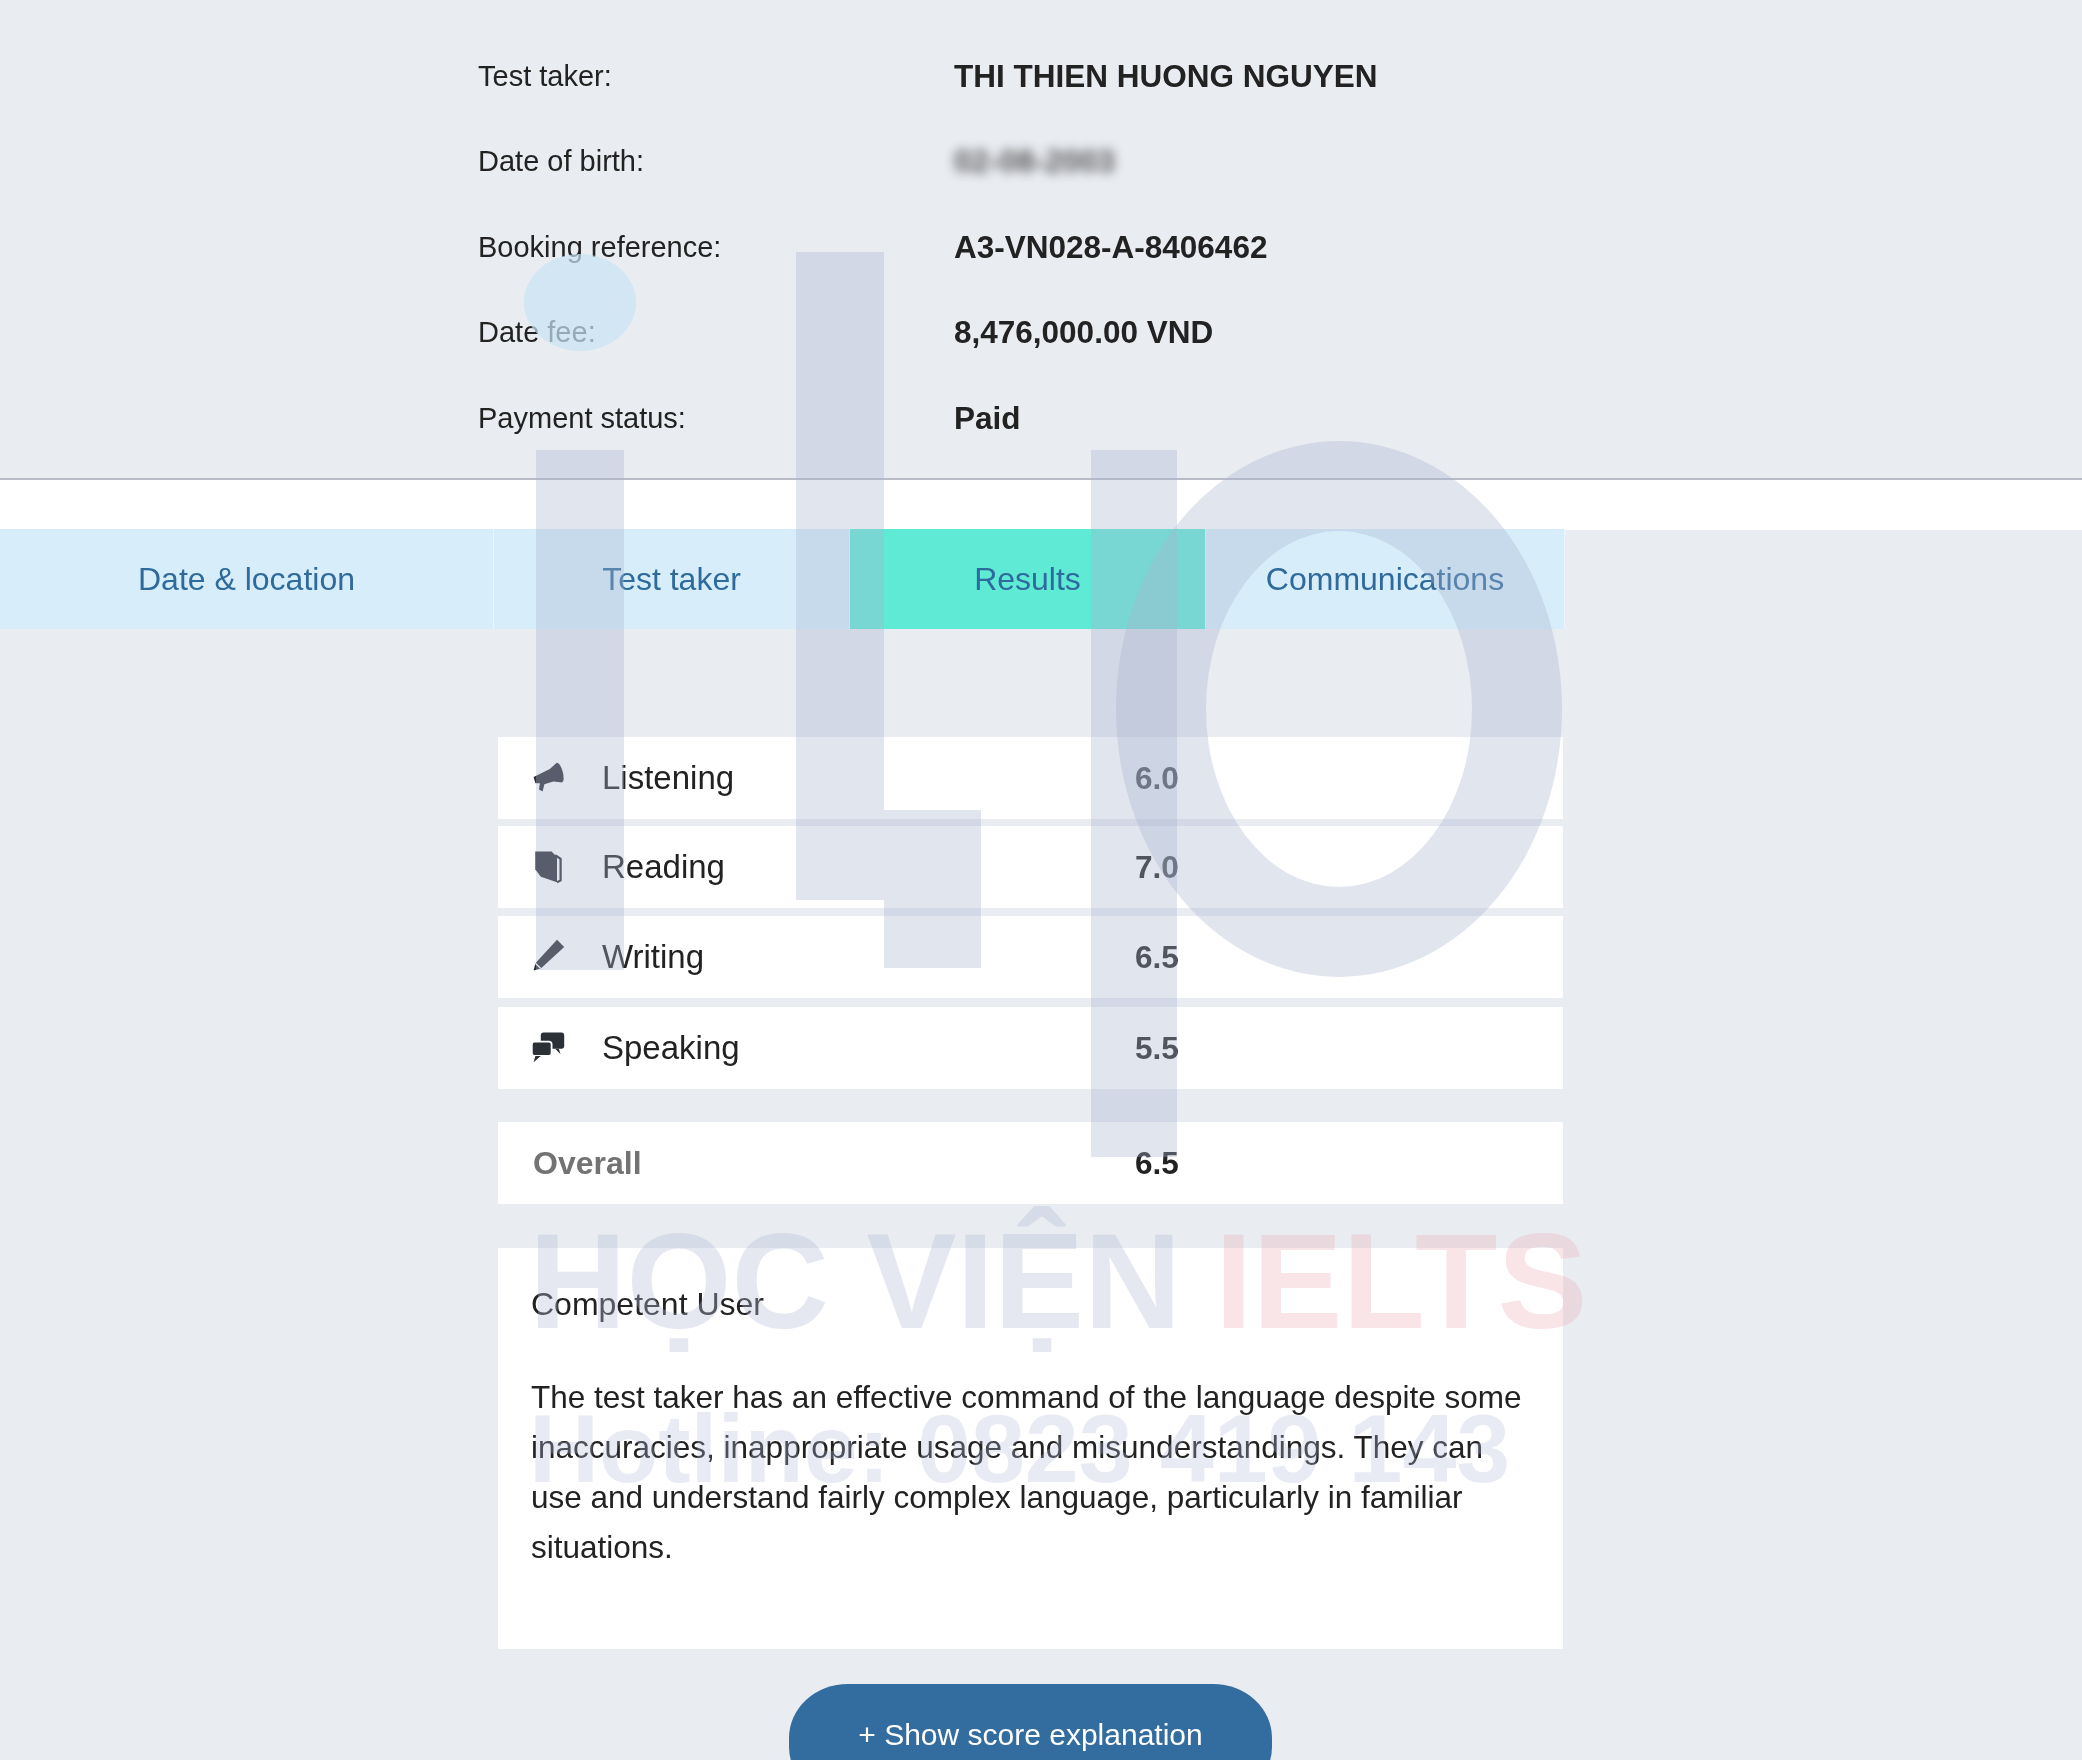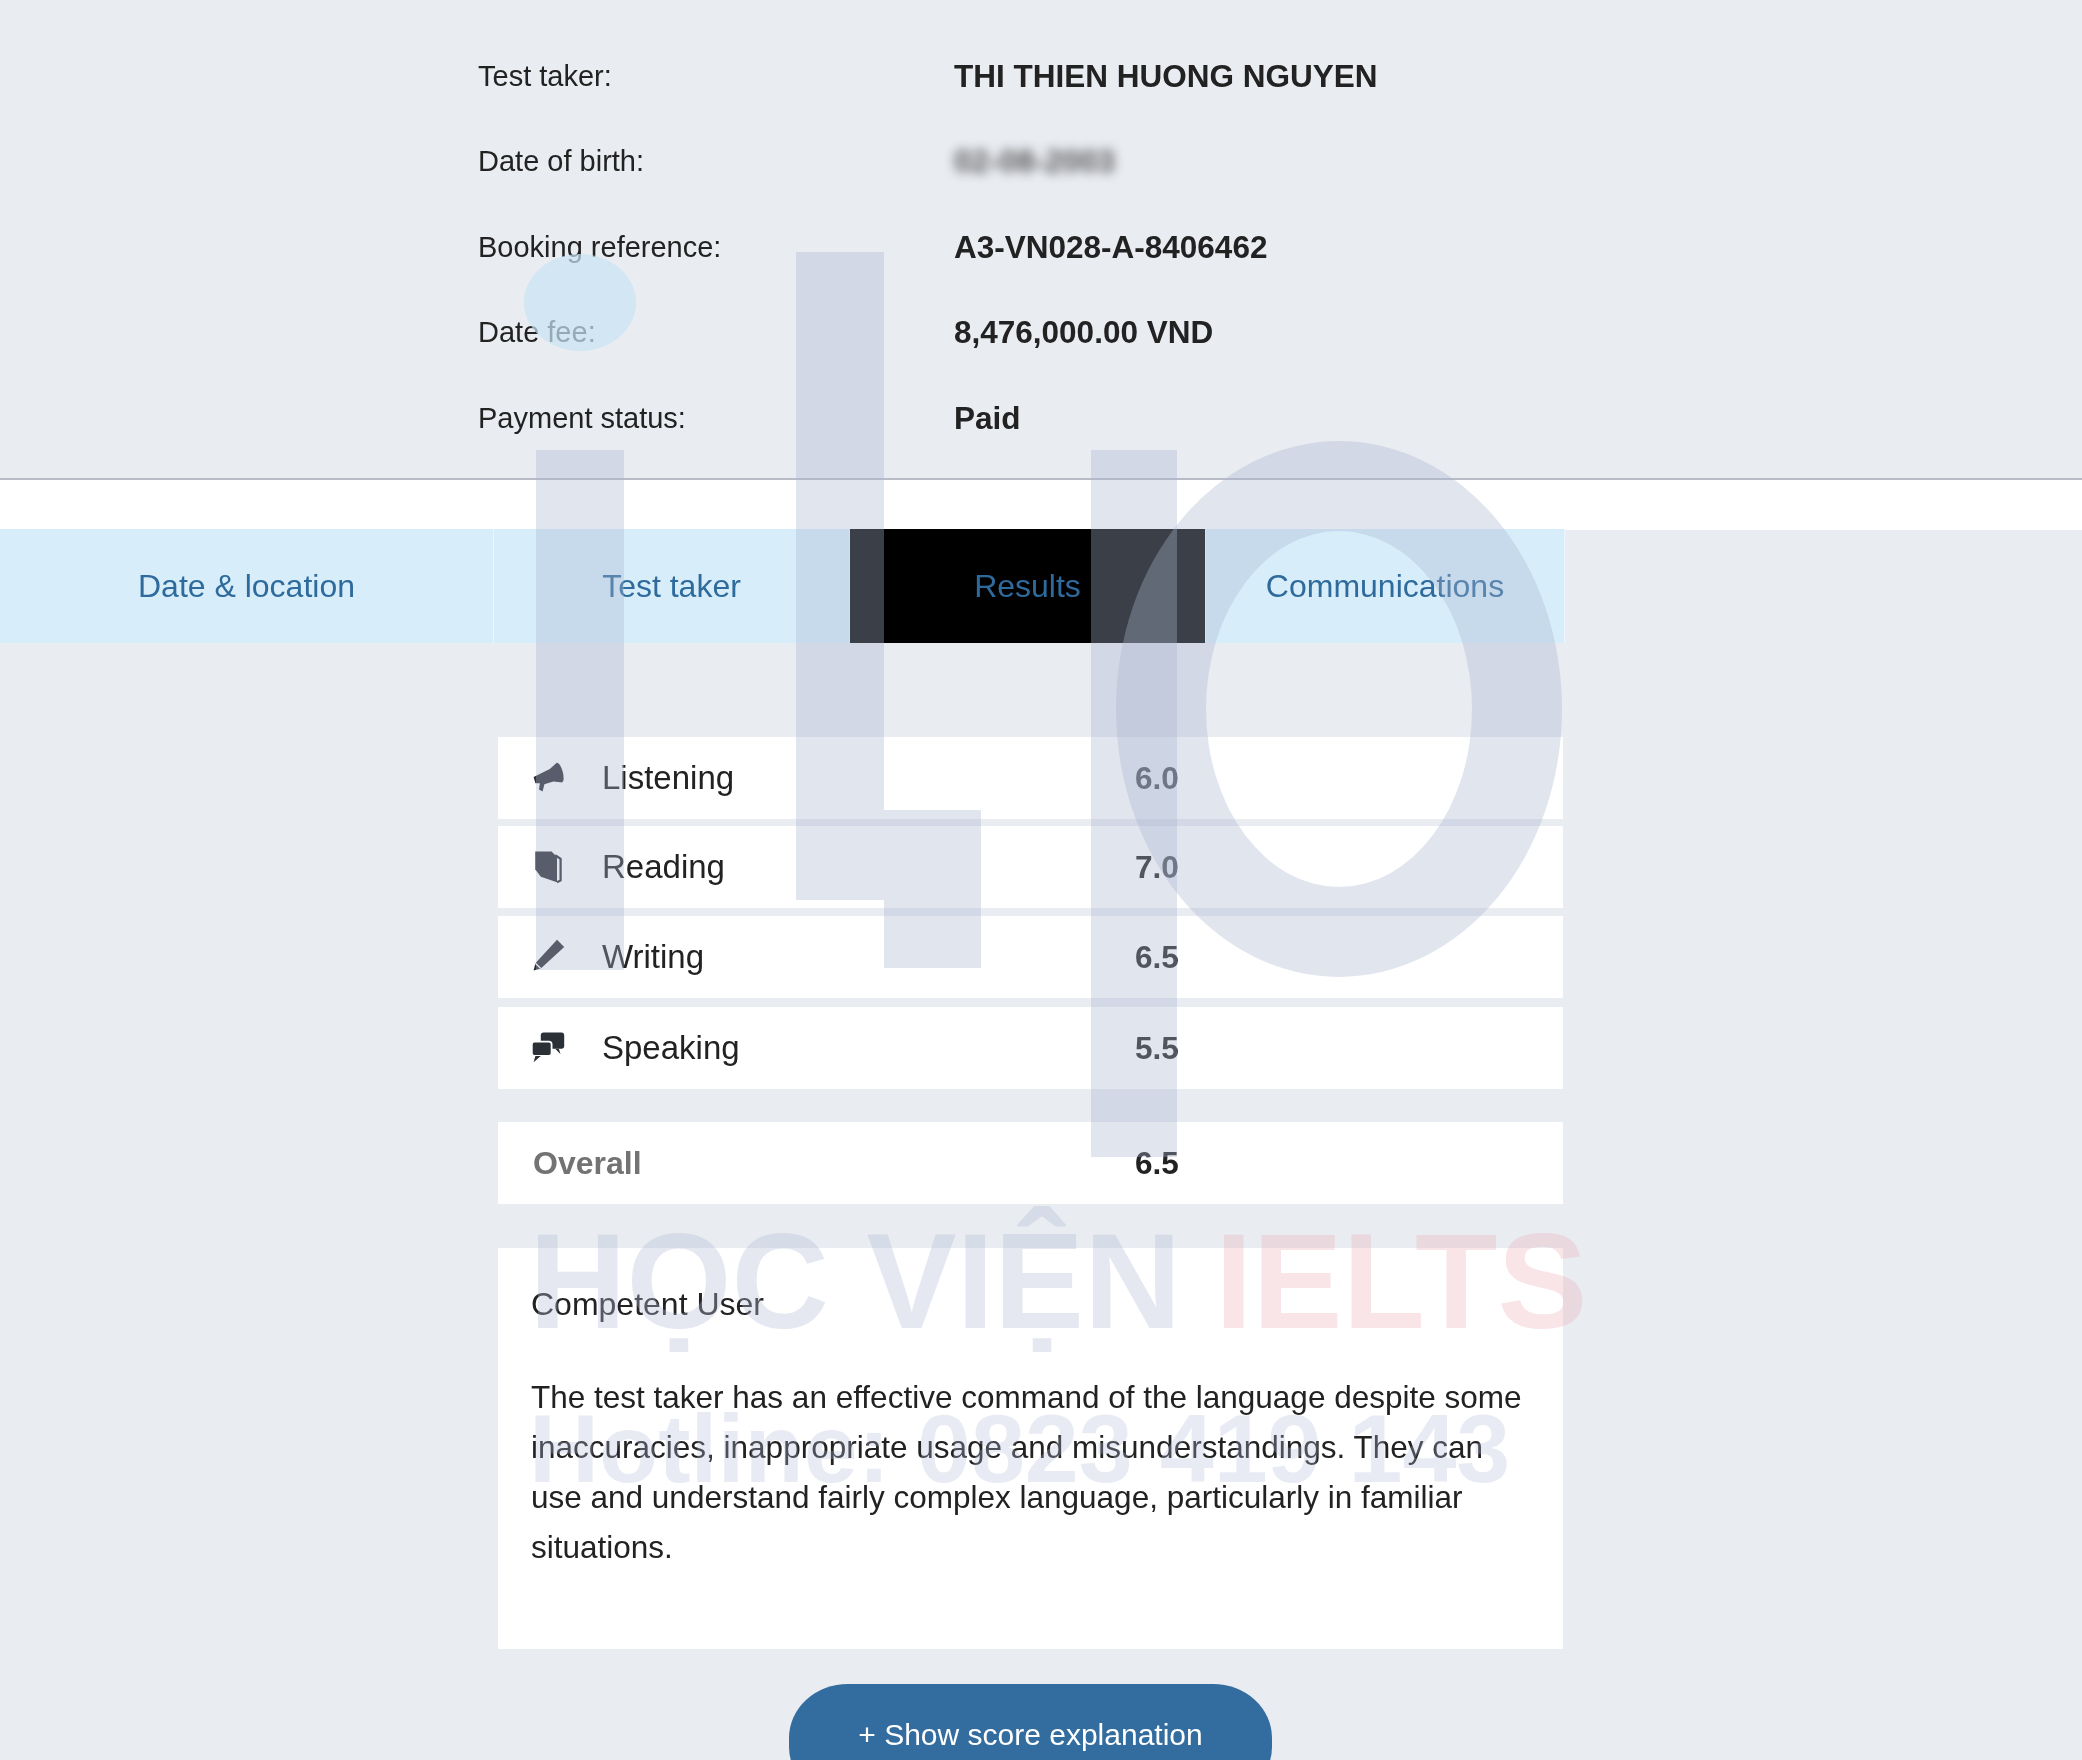--- a/index.html
+++ b/index.html
@@ -28,25 +28,25 @@
   }
   .white-band {
     position: absolute; left: 0; top: 480px; width: 2083px; height: 50px;
     background: #ffffff;
   }
   .tabs {
     position: absolute; left: 0; top: 529px; width: 2083px; height: 102px;
     display: flex;
   }
   .tab {
-    height: 114px; display: flex; align-items: center; justify-content: center;
+    height: 100px; display: flex; align-items: center; justify-content: center;
     font-size: 32px; color: #2f6a9c; background: #d7eefa;
     border-right: 1.8px solid #e9f6fd; cursor: pointer;
   }
-  .tab.active { background: #000000; }
+  .tab.active { background: #5eead4; }
   .score-row {
     position: absolute; left: 498px; width: 1065px; height: 82px;
     background: #ffffff;
   }
   .score-icon {
     position: absolute; left: 32px; top: 21.6px; width: 36px; height: 36px;
   }
   .score-name {
     position: absolute; left: 104px; top: 0; line-height: 82px;
     font-size: 33px; color: #222;

